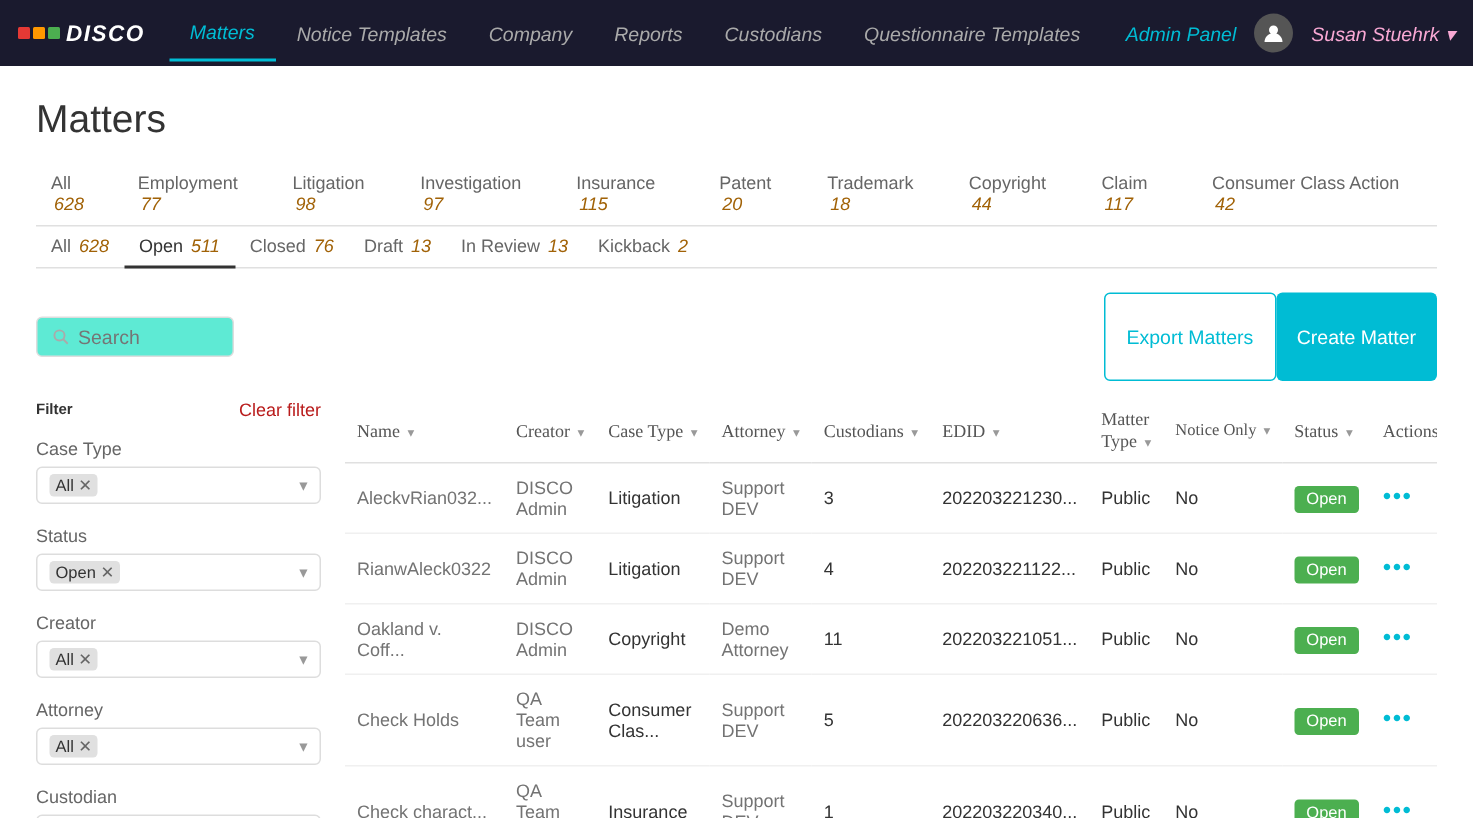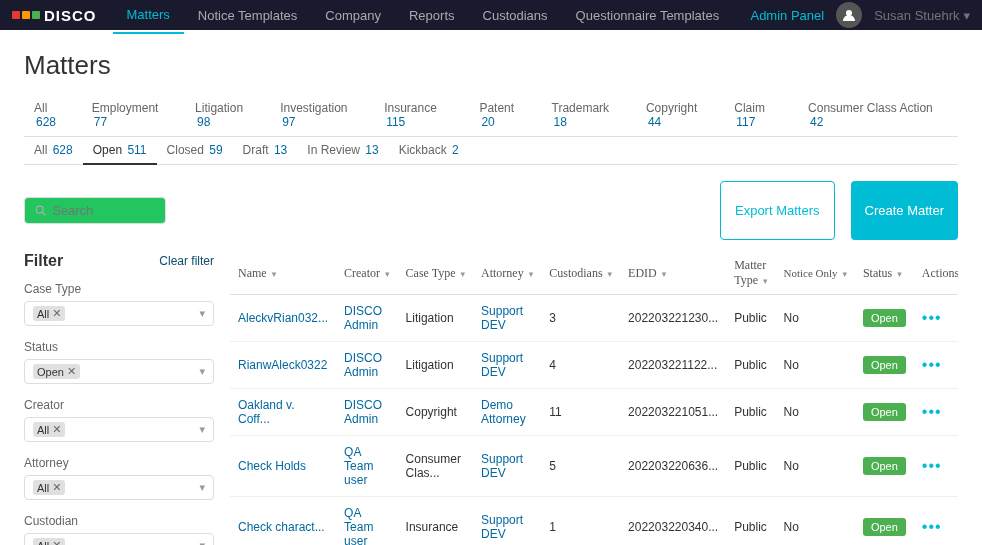--- a/index.html
+++ b/index.html
@@ -3,23 +3,24 @@
   <meta charset="utf-8">
   <style>
     * { box-sizing: border-box; margin: 0; padding: 0; }
     body { font-family: -apple-system, BlinkMacSystemFont, 'Segoe UI', sans-serif; font-size: 13px; background: #f5f5f5; color: #333; }
 
     
     .top-nav {
       background: #1a1a2e;
       display: flex;
       align-items: center;
-      height: 30px;
+      height: 44px;
       padding: 0 12px;
       gap: 0;
+      font-style: italic;
     }
     .nav-logo {
       display: flex;
       align-items: center;
       gap: 4px;
       margin-right: 16px;
     }
     .logo-icon {
       width: 28px;
       height: 20px;
@@ -70,21 +71,21 @@
       height: 26px;
       border-radius: 50%;
       background: #555;
       display: flex;
       align-items: center;
       justify-content: center;
       color: white;
       font-size: 11px;
     }
     .user-name {
-      color: #737373;
+      color: #f9a8d4;
       font-size: 13px;
       display: flex;
       align-items: center;
       gap: 4px;
     }
 
     
     .main-content {
       padding: 20px 24px;
       background: white;
@@ -106,21 +107,21 @@
       margin-bottom: 0;
     }
     .tab-item {
       padding: 6px 10px;
       font-size: 12px;
       color: #666;
       cursor: pointer;
       border-bottom: 2px solid transparent;
       margin-bottom: -1px;
     }
-    .tab-count { color: #0369a1; margin-left: 2px; }
+    .tab-count { color: #a16207; margin-left: 2px; font-style: italic; }
 
     
     .tabs-row2 {
       display: flex;
       gap: 0;
       border-bottom: 1px solid #e0e0e0;
       margin-bottom: 16px;
     }
     .tab2-item {
       padding: 6px 10px;
@@ -139,35 +140,35 @@
       justify-content: space-between;
       margin-bottom: 12px;
     }
     .search-box {
       display: flex;
       align-items: center;
       border: 1px solid #ddd;
       border-radius: 4px;
       padding: 5px 10px;
       gap: 6px;
-      width: 142px;
-      background: #22c55e;
+      width: 132px;
+      background: #5eead4;
     }
     .search-input {
       border: none;
       outline: none;
       font-size: 13px;
       color: #333;
       width: 100%;
       background: transparent;
     }
     .search-icon-svg { color: #aaa; }
     .toolbar-right {
       display: flex;
-      gap: 16px;
+      gap: 0;
     }
     .btn-export {
       border: 1px solid #00bcd4;
       color: #00bcd4;
       background: white;
       padding: 6px 14px;
       border-radius: 4px;
       font-size: 13px;
       cursor: pointer;
     }
@@ -228,27 +229,27 @@
       width: 190px;
       flex-shrink: 0;
     }
     .filter-header {
       display: flex;
       justify-content: space-between;
       align-items: center;
       margin-bottom: 12px;
     }
     .filter-title {
-      font-size: 16px;
+      font-size: 10px;
       font-weight: 600;
       color: #333;
     }
     .clear-filter {
       font-size: 12px;
-      color: #0c4a6e;
+      color: #b91c1c;
       cursor: pointer;
     }
     .filter-group {
       margin-bottom: 14px;
     }
     .filter-label {
       font-size: 12px;
       color: #666;
       margin-bottom: 5px;
     }
@@ -316,21 +317,21 @@
     tbody tr {
       border-bottom: 1px solid #f0f0f0;
     }
     tbody td {
       padding: 9px 8px;
       vertical-align: middle;
       font-size: 12px;
       color: #333;
     }
     .matter-link {
-      color: #0369a1;
+      color: #737373;
       cursor: pointer;
       text-decoration: none;
     }
     .status-badge {
       background: #4caf50;
       color: white;
       padding: 3px 8px;
       border-radius: 3px;
       font-size: 11px;
       font-weight: 500;
@@ -389,21 +390,21 @@
     <div class="tab-item">Patent <span class="tab-count">20</span></div>
     <div class="tab-item">Trademark <span class="tab-count">18</span></div>
     <div class="tab-item">Copyright <span class="tab-count">44</span></div>
     <div class="tab-item">Claim <span class="tab-count">117</span></div>
     <div class="tab-item">Consumer Class Action <span class="tab-count">42</span></div>
   </div>
 
   <div class="tabs-row2">
     <div class="tab2-item">All <span class="tab-count">628</span></div>
     <div class="tab2-item active">Open <span class="tab-count">511</span></div>
-    <div class="tab2-item">Closed <span class="tab-count">59</span></div>
+    <div class="tab2-item">Closed <span class="tab-count">76</span></div>
     <div class="tab2-item">Draft <span class="tab-count">13</span></div>
     <div class="tab2-item">In Review <span class="tab-count">13</span></div>
     <div class="tab2-item">Kickback <span class="tab-count">2</span></div>
   </div>
 
   <div class="toolbar">
     <div class="search-box">
       <svg class="search-icon-svg" width="13" height="13" viewBox="0 0 13 13" fill="none">
         <circle cx="5.5" cy="5.5" r="4" stroke="#aaa" stroke-width="1.5"></circle>
         <line x1="8.5" y1="8.5" x2="12" y2="12" stroke="#aaa" stroke-width="1.5"></line>

